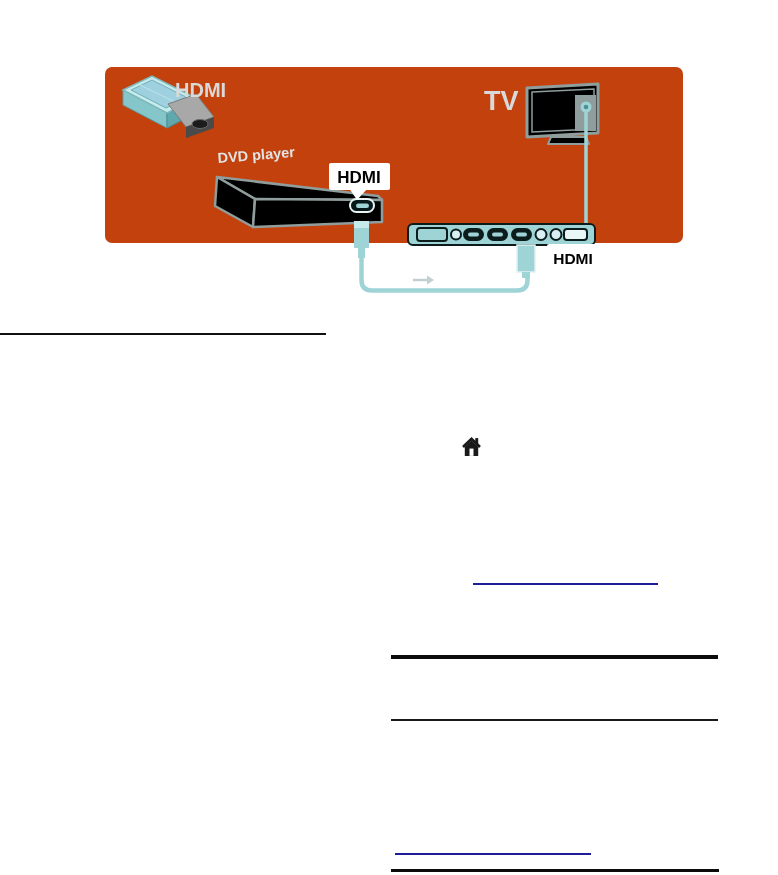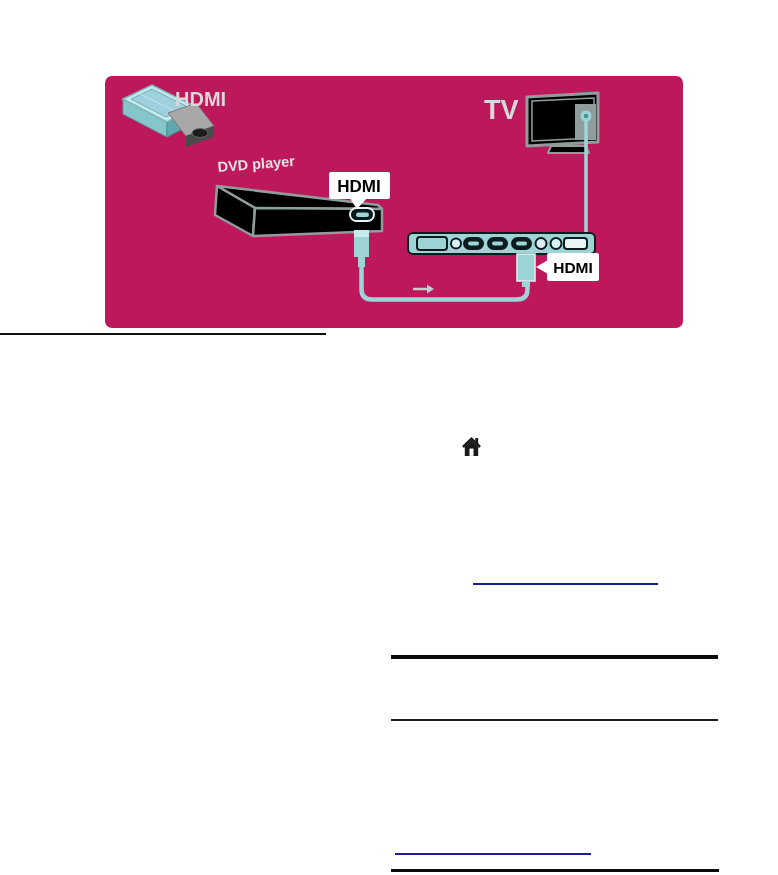--- a/index.html
+++ b/index.html
@@ -1,22 +1,22 @@
 <!DOCTYPE html>
 <html><head>
 <meta charset="utf-8">
 <style>
   html,body{margin:0;padding:0;background:#ffffff;}
   .page{
     position:relative;width:778px;height:875px;background:#ffffff;overflow:hidden;
     font-family:"Liberation Sans", sans-serif;
   }
   .diagram{
-    position:absolute;left:105px;top:76px;width:578px;height:252px;
-    background:#be185d;border-radius:7px;
+    position:absolute;left:105px;top:67px;width:578px;height:176px;
+    background:#c2410c;border-radius:7px;
   }
   .diagram svg{display:block;}
   svg text{font-family:"Liberation Sans", sans-serif;font-weight:bold;}
   .rule{position:absolute;background:#0b0b0b;}
   .rule-top-left{left:0;top:333px;width:326px;height:2px;background:#101010;}
   .rule-thick{left:391px;top:655px;width:327px;height:4px;}
   .rule-thin{left:391px;top:719px;width:327px;height:1.5px;background:#1a1a1a;}
   .rule-bottom{left:391px;top:869px;width:328px;height:2.5px;}
   .link-line{position:absolute;display:block;background:#1e1c96;height:2px;cursor:pointer;}
   .link1{left:473px;top:583px;width:185px;}

